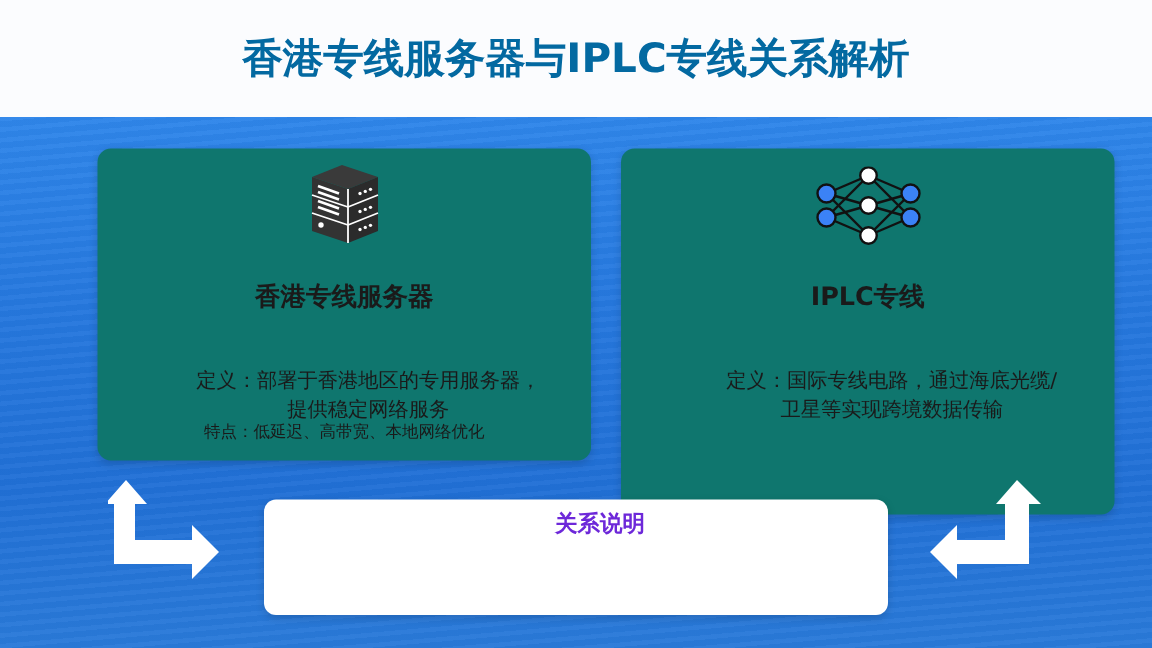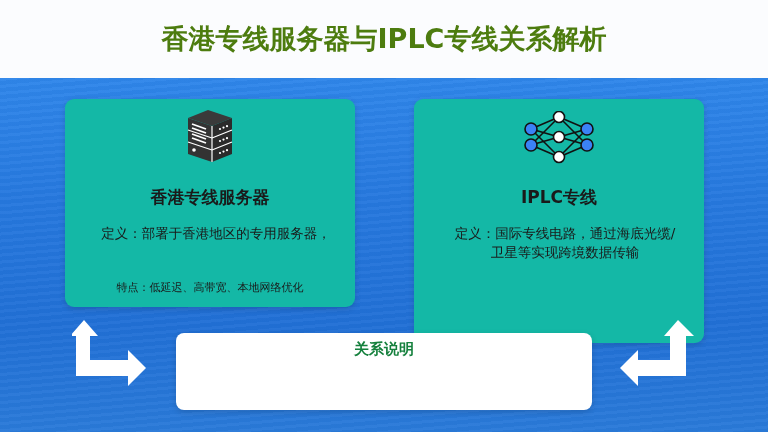--- a/index.html
+++ b/index.html
@@ -1,31 +1,31 @@
 <!DOCTYPE html>
 <html><head>
 <meta charset="utf-8">
 <style>
   html,body{margin:0;padding:0;}
   body{width:768px;height:432px;overflow:hidden;position:relative;font-family:"DejaVu Sans","Liberation Sans",sans-serif;}
   .header{position:absolute;left:0;top:0;width:768px;height:78px;background:#fbfcfe;}
-  .title{position:absolute;left:0;top:0;width:768px;height:78px;display:flex;align-items:center;justify-content:center;font-size:27px;font-weight:bold;color:#4d7c0f;letter-spacing:0px;}
+  .title{position:absolute;left:0;top:0;width:768px;height:78px;display:flex;align-items:center;justify-content:center;font-size:27px;font-weight:bold;color:#0369a1;letter-spacing:0px;}
   .bg{position:absolute;left:0;top:78px;width:768px;height:354px;
       background:linear-gradient(180deg,#2f86ea 0%,#2678de 35%,#2170d6 70%,#2a7ad9 100%);}
   .bg::after{content:"";position:absolute;inset:0;
       background:repeating-linear-gradient(175deg,rgba(255,255,255,0.03) 0 3px,rgba(0,0,0,0.02) 3px 7px);}
-  .card{position:absolute;background:#14b8a6;border-radius:9px;box-shadow:0 2px 6px rgba(0,0,0,0.15);}
+  .card{position:absolute;background:#0f766e;border-radius:9px;box-shadow:0 2px 6px rgba(0,0,0,0.15);padding-left:39px;}
   .card-left{left:65px;top:99px;width:290px;height:208px;}
   .card-right{left:414px;top:99px;width:290px;height:244px;}
   .icon-wrap{position:absolute;left:0;width:100%;display:flex;justify-content:center;}
   .card-title{position:absolute;left:0;width:100%;text-align:center;font-size:17px;font-weight:bold;color:#1a1a1a;}
-  .card-def{position:absolute;left:6px;width:100%;text-align:center;font-size:13.5px;color:#1a1a1a;line-height:19px;}
+  .card-def{position:absolute;left:16px;width:100%;text-align:center;font-size:13.5px;color:#1a1a1a;line-height:19px;margin-top:21px;}
   .card-feat{position:absolute;left:0;width:100%;text-align:center;font-size:11px;color:#1a1a1a;}
   .rel{position:absolute;left:176px;top:333px;width:416px;height:77px;background:#fff;border-radius:8px;box-shadow:0 2px 6px rgba(0,0,0,0.15);}
-  .rel-title{position:absolute;left:0;top:7px;width:100%;text-align:center;font-size:15px;font-weight:bold;color:#15803d;}
+  .rel-title{position:absolute;left:0;top:7px;width:100%;text-align:center;font-size:15px;font-weight:bold;color:#6d28d9;padding-left:16px;}
   .rel-text{position:absolute;left:0;top:30px;width:100%;text-align:center;font-size:13px;color:#1a1a1a;line-height:19px;}
   .arrow{position:absolute;}
 </style>
 </head>
 <body>
 
 <div class="header"></div>
 <div class="title">香港专线服务器与IPLC专线关系解析</div>
 <div class="bg"></div>
 
@@ -64,20 +64,21 @@
           <circle cx="43" cy="30.2" r="1.1"></circle>
         <circle cx="36" cy="45" r="1.1"></circle>
           <circle cx="39.5" cy="43.6" r="1.1"></circle>
           <circle cx="43" cy="42.2" r="1.1"></circle>
       </g>
     </svg>
   </div>
   <div class="card-title" style="top:87px;">香港专线服务器</div>
   <div class="card-def" style="top:125px;">
     <div>定义：部署于香港地区的专用服务器，</div>
+    <div>提供稳定网络服务</div>
   </div>
   <div class="card-feat" style="top:181px;">特点：低延迟、高带宽、本地网络优化</div>
 </div>
 
 <div class="card card-right">
   <div class="icon-wrap" style="top:12px;">
     <svg width="76" height="56" viewBox="0 0 76 56">
       <g stroke="#111" stroke-width="1.6">
         <line x1="10" y1="18" x2="38" y2="6"></line>
         <line x1="10" y1="18" x2="38" y2="26"></line>

